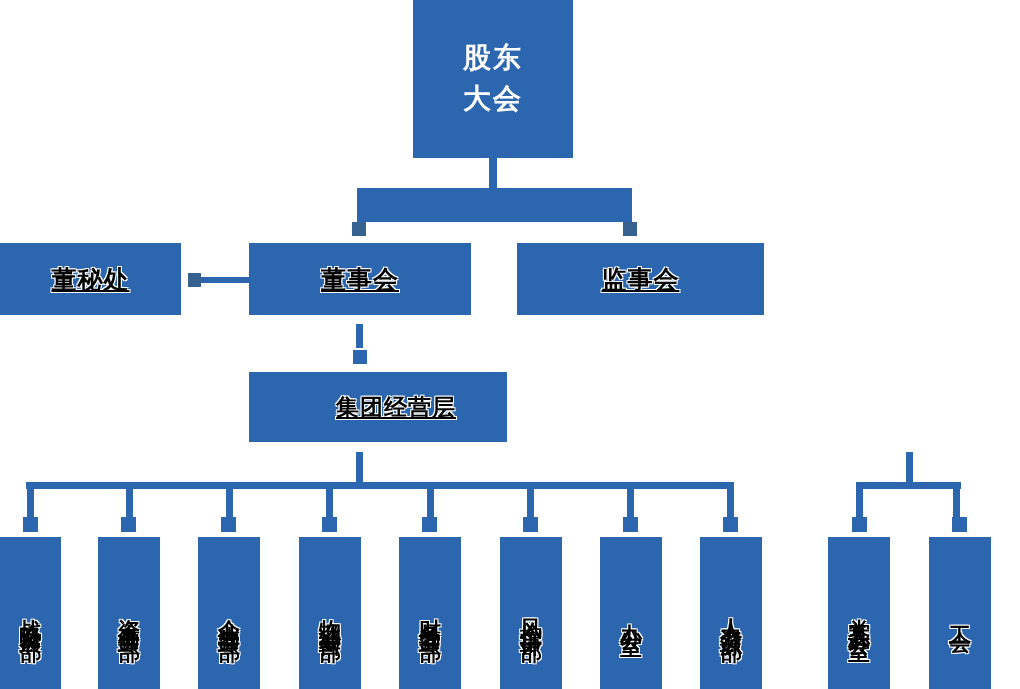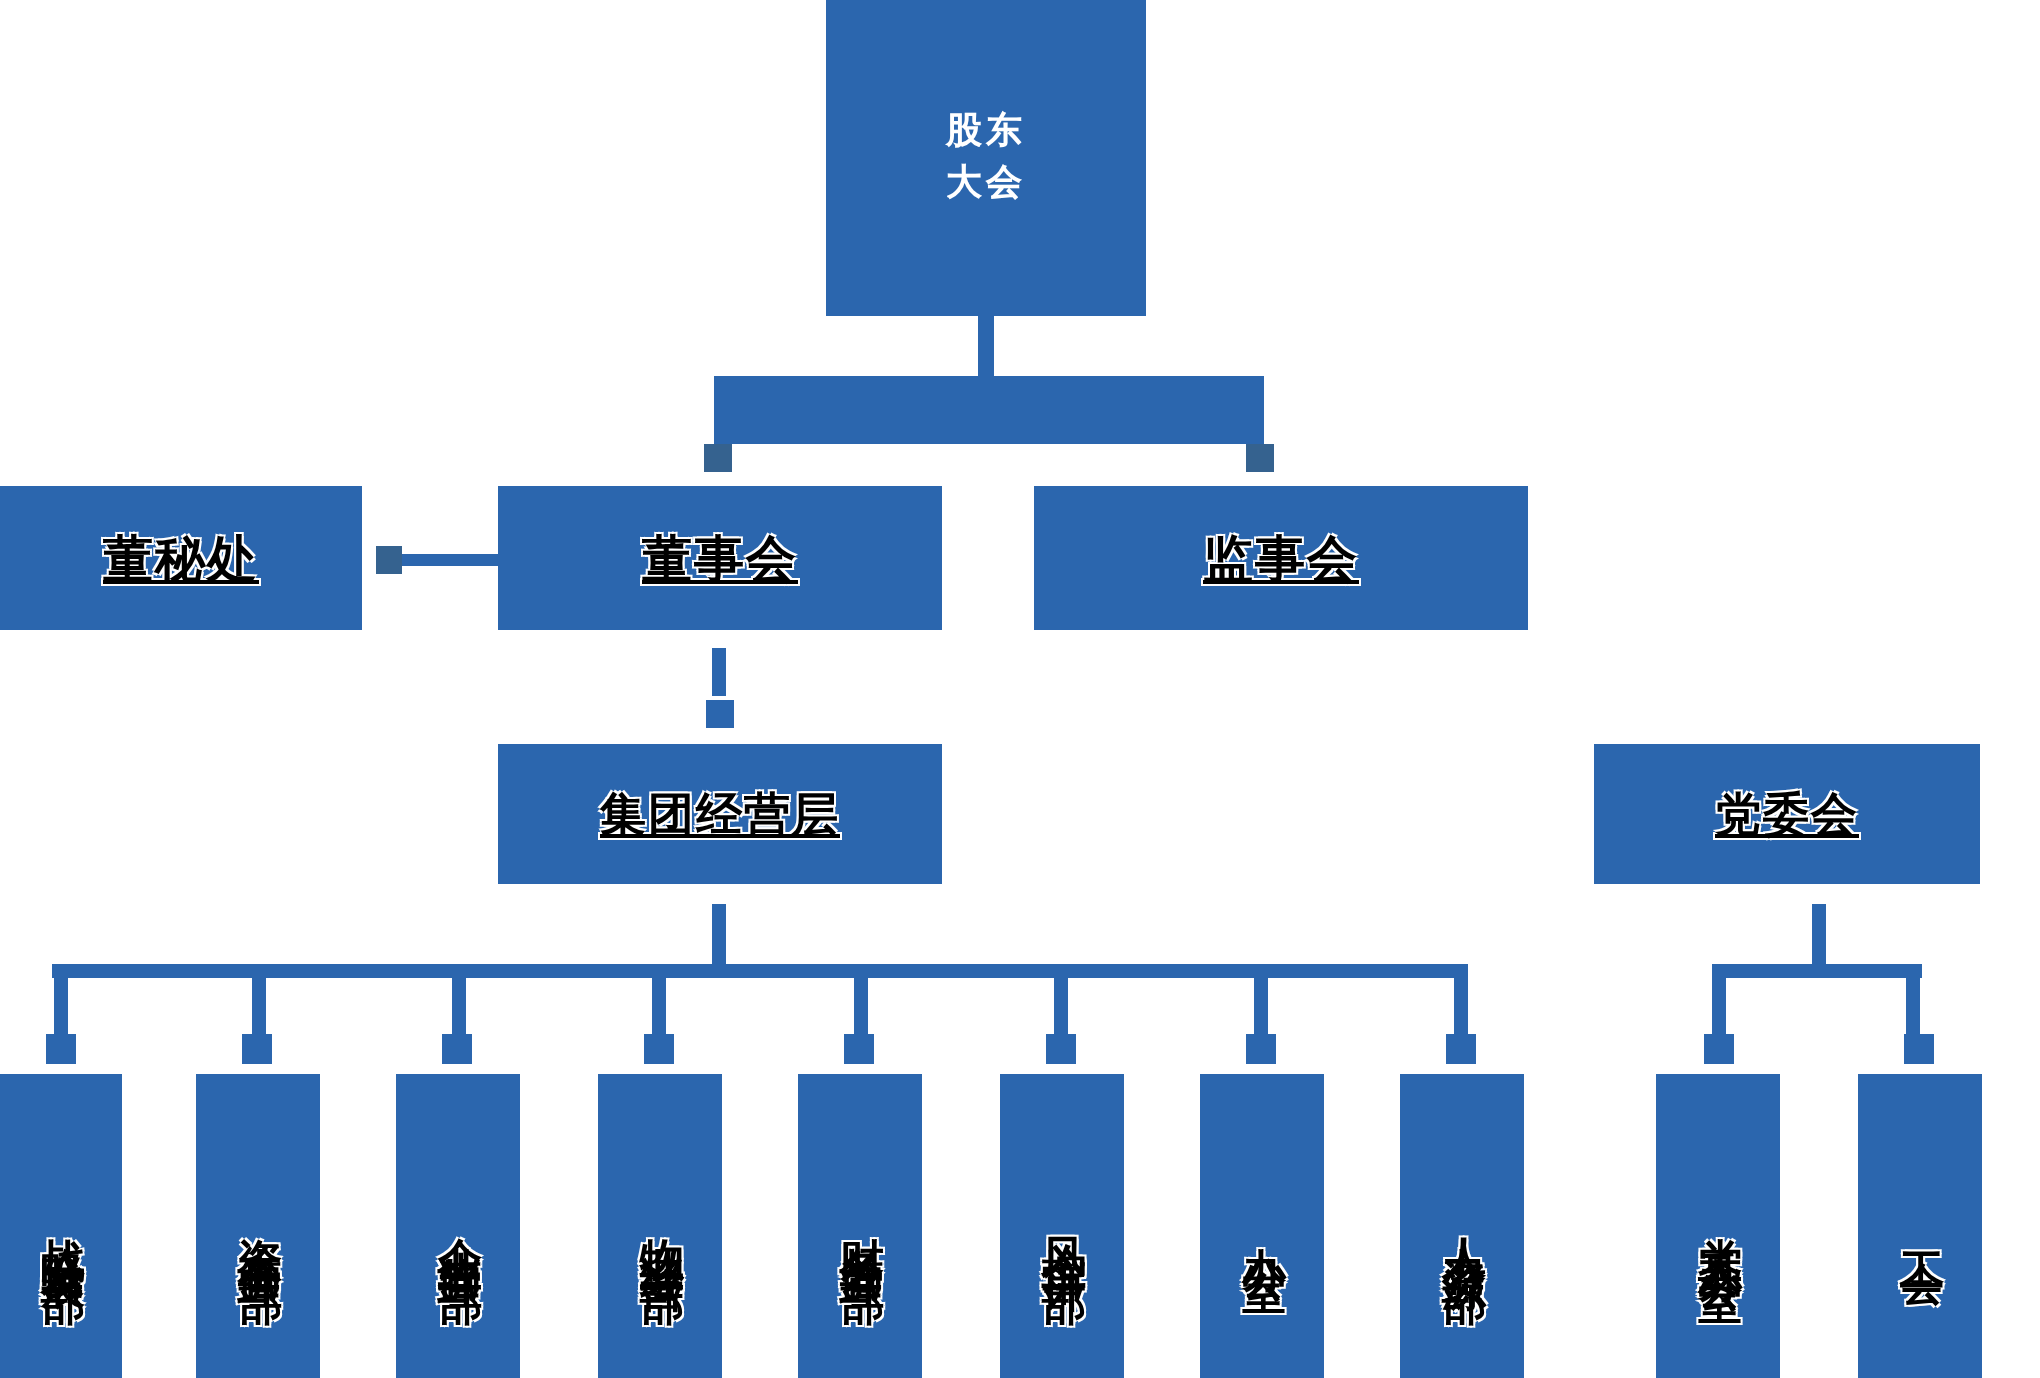--- a/index.html
+++ b/index.html
@@ -22,21 +22,21 @@
     display:flex;align-items:center;justify-content:center;
   }
   .hlabel{
     font-size:25px;font-weight:bold;color:var(--node-text);
     letter-spacing:1px;white-space:nowrap;
     text-shadow:-1px -1px 0 #fff,1px -1px 0 #fff,-1px 1px 0 #fff,1px 1px 0 #fff;
     text-decoration:underline;
   }
   .hlabel.sm{font-size:23px;}
   .root-label{
-    font-size:18px;font-weight:bold;color:var(--top-text);
+    font-size:28px;font-weight:bold;color:var(--top-text);
     text-align:center;line-height:1.45;white-space:pre-line;letter-spacing:2px;
   }
   .vlabel{
     writing-mode:vertical-rl;text-orientation:upright;
     font-size:22px;font-weight:bold;color:var(--node-text);
     letter-spacing:5px;
     text-shadow:-1px -1px 0 #fff,1px -1px 0 #fff,-1px 1px 0 #fff,1px 1px 0 #fff;
   }
 </style>
 </head>
@@ -89,25 +89,22 @@
   <div class="node" style="left:0;top:243px;width:181px;height:72px;">
     <span class="hlabel">董秘处</span>
   </div>
   <div class="node" style="left:249px;top:243px;width:222px;height:72px;">
     <span class="hlabel">董事会</span>
   </div>
   <div class="node" style="left:517px;top:243px;width:247px;height:72px;">
     <span class="hlabel">监事会</span>
   </div>
 
-  <div class="node" style="left:249px;top:372px;width:222px;height:70px;">
+  <div class="node" style="left:249px;top:372px;width:222px;height:70px;padding-left:36px;">
     <span class="hlabel sm">集团经营层</span>
-  </div>
-  <div class="node" style="left:797px;top:372px;width:193px;height:70px;">
-    <span class="hlabel sm">党委会</span>
   </div>
 
   <div class="node" style="left:0;top:537px;width:61px;height:152px;">
     <span class="vlabel">战略发展部</span>
   </div>
   <div class="node" style="left:98px;top:537px;width:62px;height:152px;">
     <span class="vlabel">资本管理部</span>
   </div>
   <div class="node" style="left:198px;top:537px;width:62px;height:152px;">
     <span class="vlabel">企业管理部</span>

